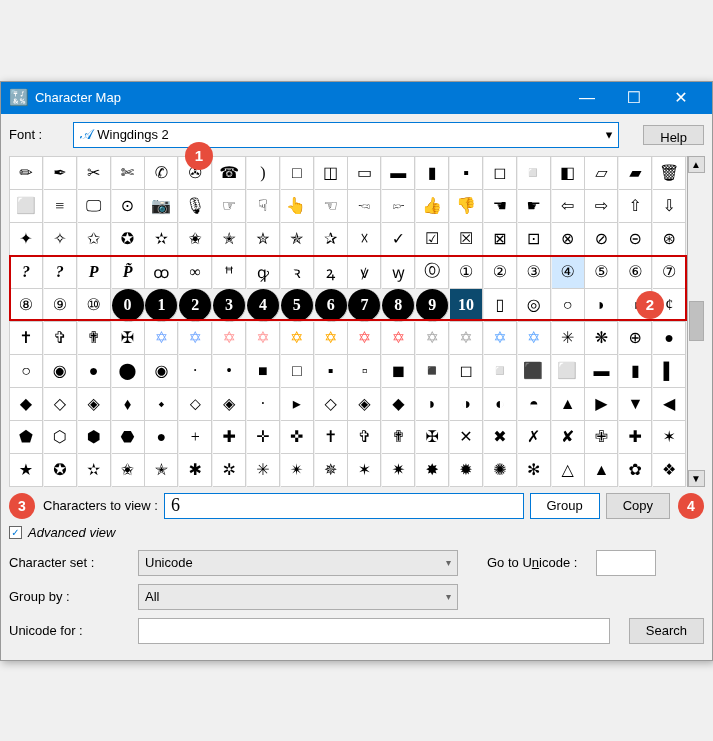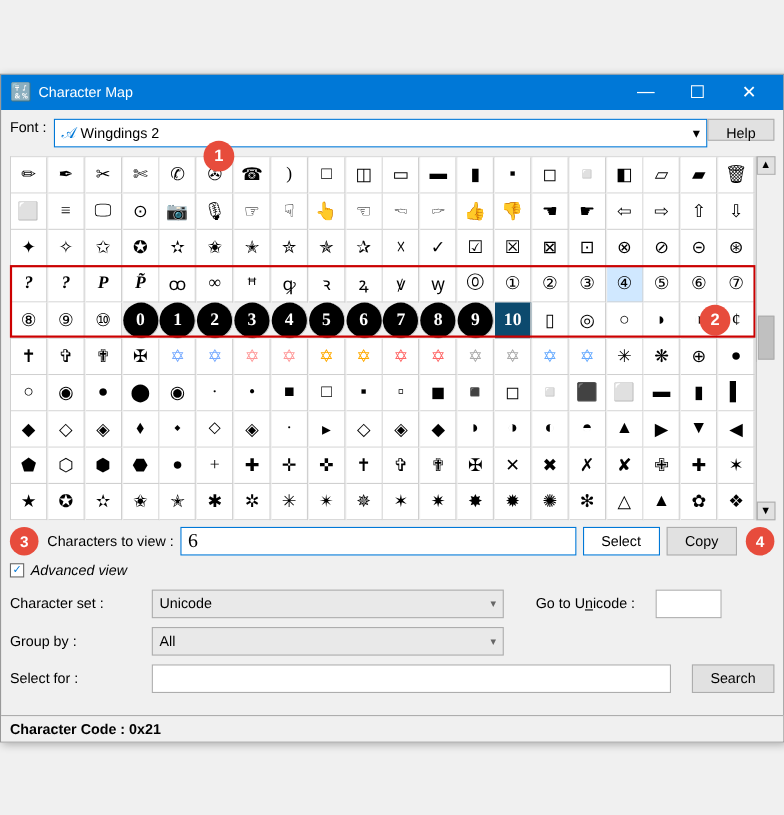--- a/index.html
+++ b/index.html
@@ -48,22 +48,22 @@
       cursor: pointer;
       display: flex;
       align-items: center;
       justify-content: center;
     }
     .content {
       padding: 8px;
     }
     .font-row {
       display: flex;
-      align-items: flex-start;
-      gap: 0;
+      align-items: center;
+      gap: 24px;
       margin-bottom: 8px;
     }
     .font-label {
       font-size: 13px;
       min-width: 40px;
     }
     .font-select {
       flex: 1;
       height: 26px;
       border: 1px solid #0078d7;
@@ -547,21 +547,21 @@
       </div>
     </div>
 
     <div class="chars-copy-row">
 
       <span style="display:inline-flex; width:26px; height:26px; border-radius:50%; background:#e74c3c; color:white; align-items:center; justify-content:center; font-size:14px; font-weight:bold; margin-right:2px; flex-shrink:0;">
           <span>3</span>
         </span>
       <span class="chars-copy-label">Characters to view :</span>
       <input class="chars-copy-input" type="text" value="6" style="">
-      <button class="select-btn">Select</button>
+      <button class="select-btn">Group</button>
       <button class="copy-btn">Copy</button>
 
       <span style="display:inline-flex; width:26px; height:26px; border-radius:50%; background:#e74c3c; color:white; align-items:center; justify-content:center; font-size:14px; font-weight:bold; margin-left:2px; flex-shrink:0;">
           <span>4</span>
         </span>
     </div>
 
     <div class="advanced-row">
       <div class="checkbox">
         <span class="checkbox-check">✓</span>
@@ -581,23 +581,20 @@
 
     <div class="form-row">
       <span class="form-label">Group by :</span>
       <div class="form-select">
         <span>All</span>
         <span class="form-select-arrow">▾</span>
       </div>
     </div>
 
     <div class="form-row">
-      <span class="form-label">Select for :</span>
+      <span class="form-label">Unicode for :</span>
       <input class="search-input" type="text" value="" style="">
       <button class="search-btn">Search</button>
     </div>
 
   </div>
 
-  <div class="status-bar">
-    <span>Character Code : 0x21</span>
-  </div>
 </div>
 
 </body></html>

